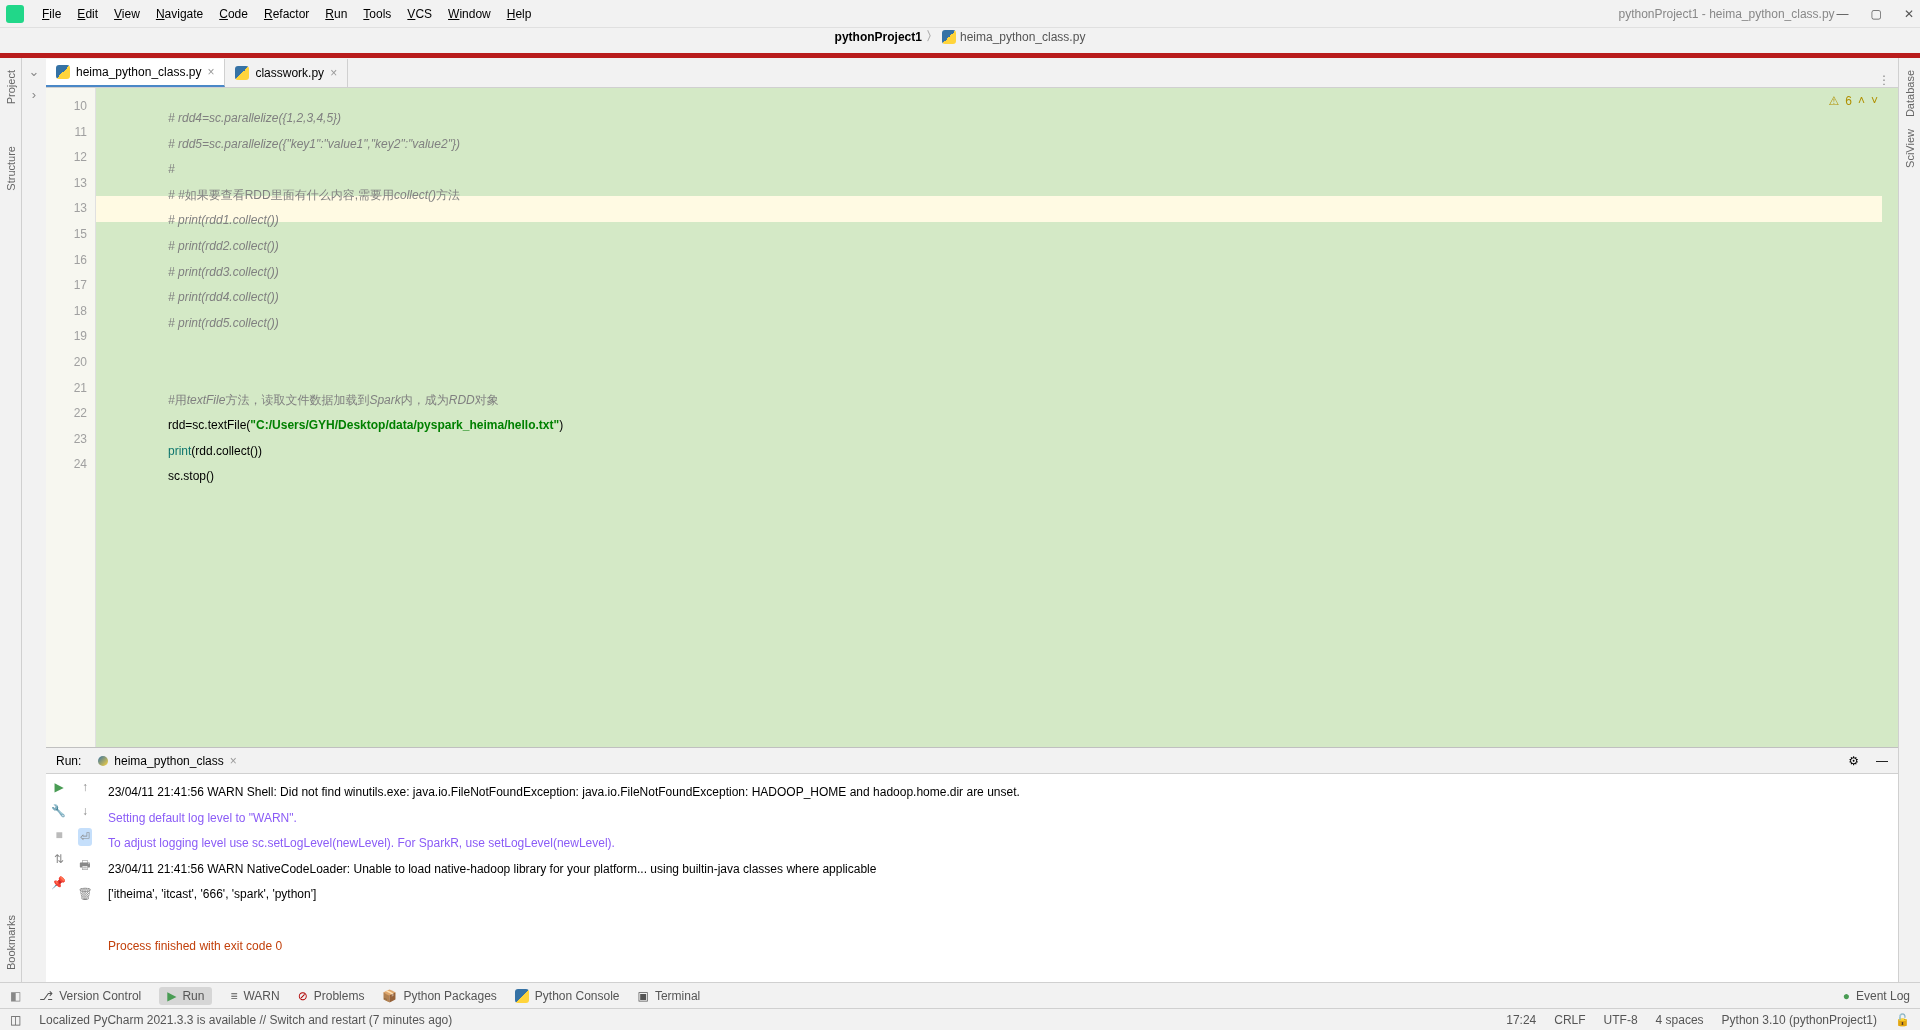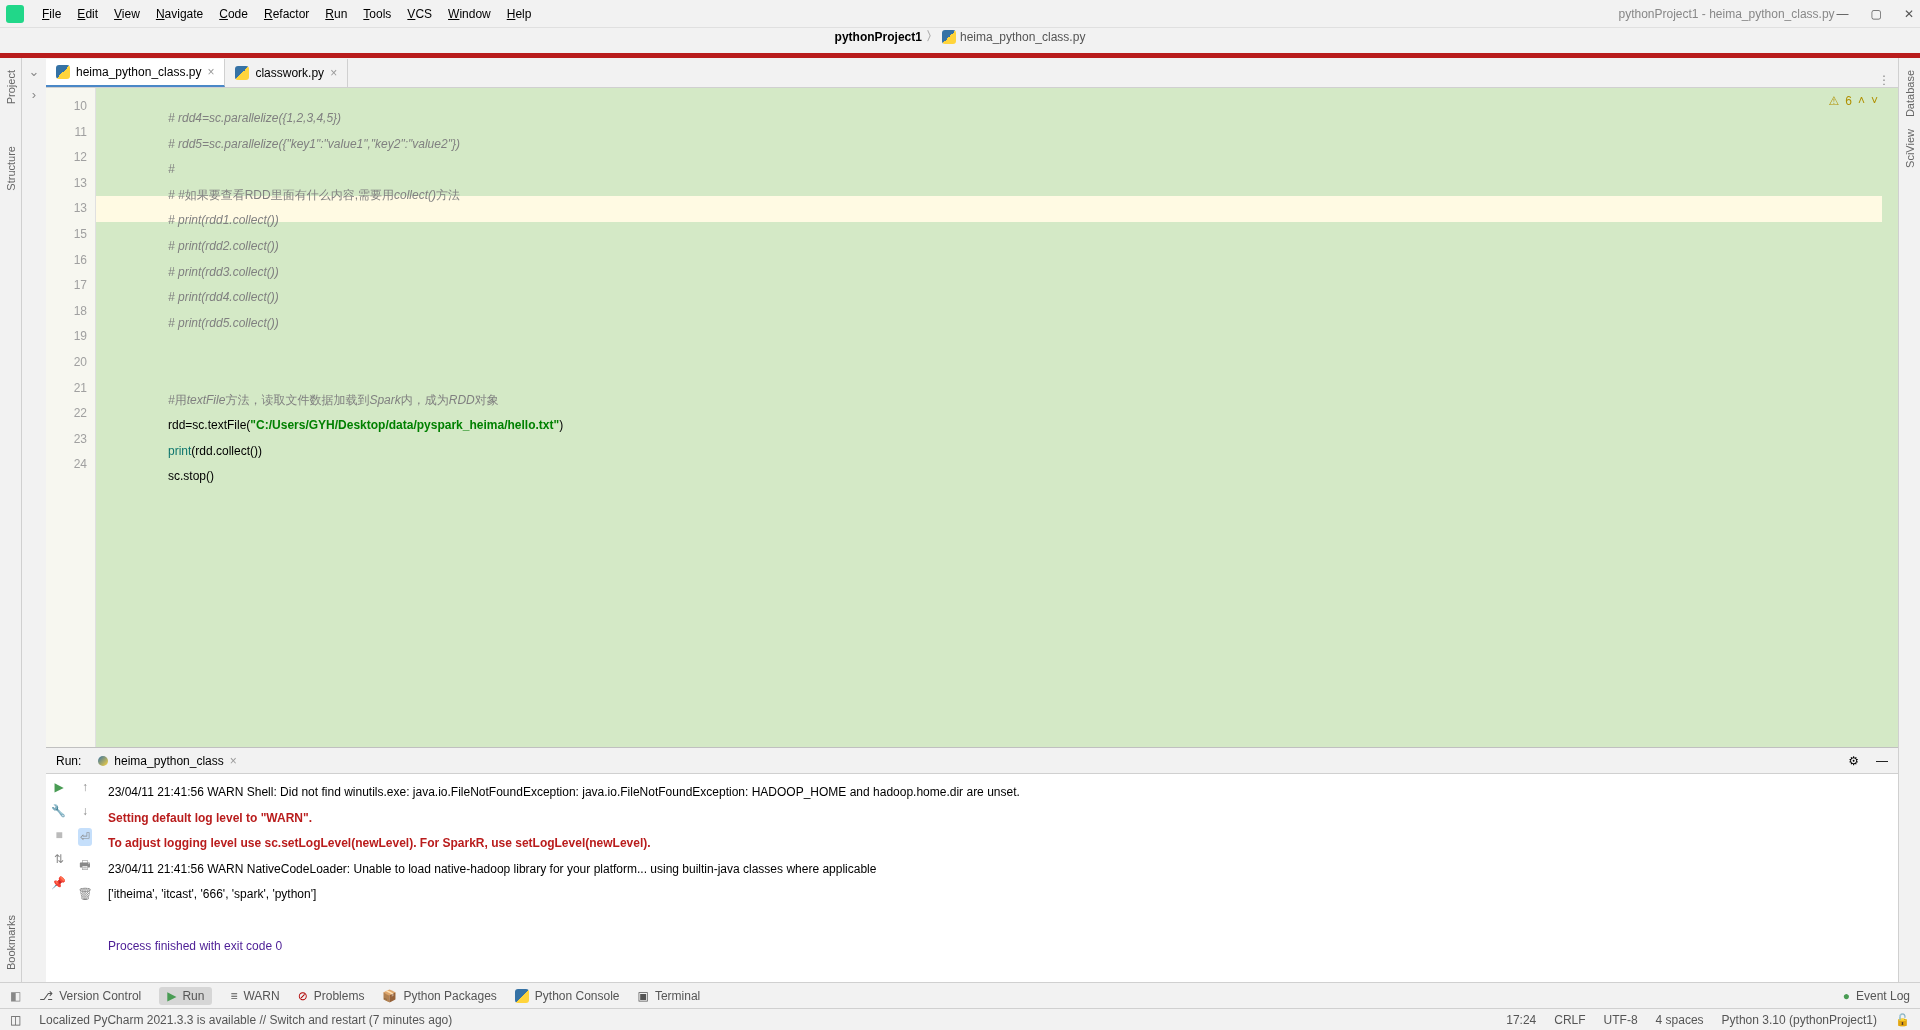--- a/index.html
+++ b/index.html
@@ -51,22 +51,22 @@
 .run-panel { height:235px; border-top:1px solid #c0c0c0; display:flex; flex-direction:column; background:#fff; }
 .run-header { height:26px; background:#f2f2f2; display:flex; align-items:center; padding:0 10px; gap:17px; border-bottom:1px solid #d0d0d0; }
 .run-header .spacer { flex:1; }
 .run-tab { display:flex; align-items:center; gap:6px; }
 .run-tab .close { color:#999; }
 .run-body { flex:1; display:flex; min-height:0; }
 .run-tools { width:26px; display:flex; flex-direction:column; align-items:center; padding-top:6px; gap:10px; color:#888; }
 .run-tools2 { width:26px; display:flex; flex-direction:column; align-items:center; padding-top:6px; gap:10px; color:#888; }
 .run-tools2 .active-tool { background:#c5dffb; padding:2px; border-radius:3px; }
 .console { flex:1; overflow:auto; font-family:Consolas,monospace; font-size:15px; padding:6px 10px; line-height:25.6px; white-space:pre; }
-.console .warn { color:#b91c1c;font-weight:bold; }
-.console .info { color:#4c1d95; }
+.console .warn { color:#8b5cf6; }
+.console .info { color:#c2410c; }
 .bottom-bar { height:26px; background:#f2f2f2; border-top:1px solid #d0d0d0; display:flex; align-items:center; padding:0 10px; gap:18px; font-size:12px; }
 .bt-item { display:flex; align-items:center; gap:6px; color:#555; cursor:pointer; }
 .bt-item.active { background:#d6d6d6; padding:2px 8px; border-radius:3px; }
 .bt-item .g { color:#499c54; }
 .bt-item .dot { color:#b00000; }
 .bt-spacer { flex:1; }
 .status-bar { height:22px; background:#f2f2f2; border-top:1px solid #d0d0d0; display:flex; align-items:center; padding:0 10px; gap:18px; color:#555; font-size:12px; }
 .status-bar .spacer { flex:1; }
 .py-icon { display:inline-block; width:14px; height:14px; background:linear-gradient(135deg,#3572A5 50%,#FFD43B 50%); border-radius:3px; }
 </style>

